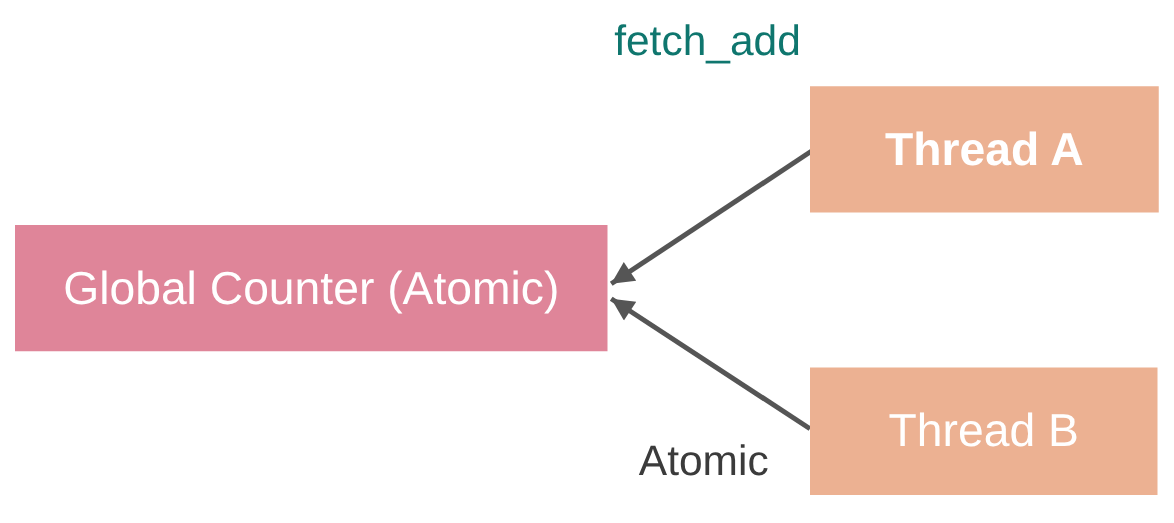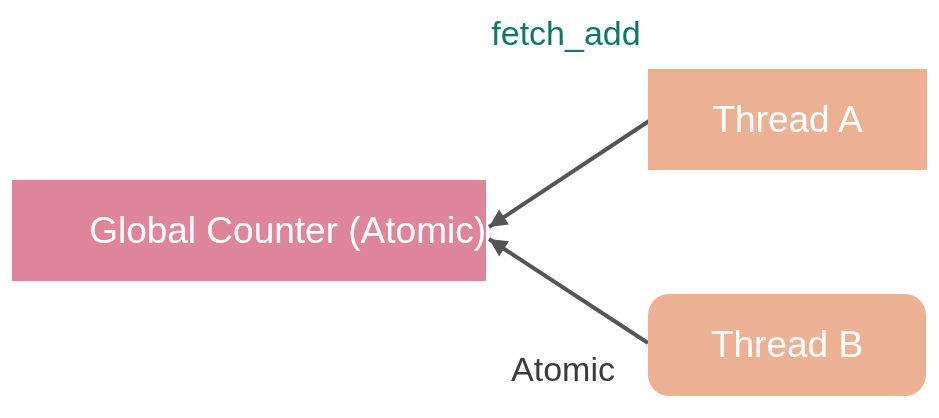--- a/index.html
+++ b/index.html
@@ -30,34 +30,33 @@
     justify-content: center;
     color: #ffffff;
     font-size: 37px;
     white-space: nowrap;
   }
   .node-counter {
     left: 12px;
     top: 180px;
     width: 474px;
     height: 101px;
-    justify-content: flex-end;
   }
   .node-thread-a {
     left: 648px;
     top: 69px;
     width: 279px;
     height: 101px;
+    font-weight: bold;
   }
   .node-thread-b {
     left: 648px;
     top: 294px;
     width: 278px;
     height: 102px;
-    border-radius: 21px;
   }
   .edge-label {
     position: absolute;
     text-align: center;
     font-size: 34px;
     line-height: 43px;
     white-space: nowrap;
   }
   .label-fetch {
     left: 431px;

